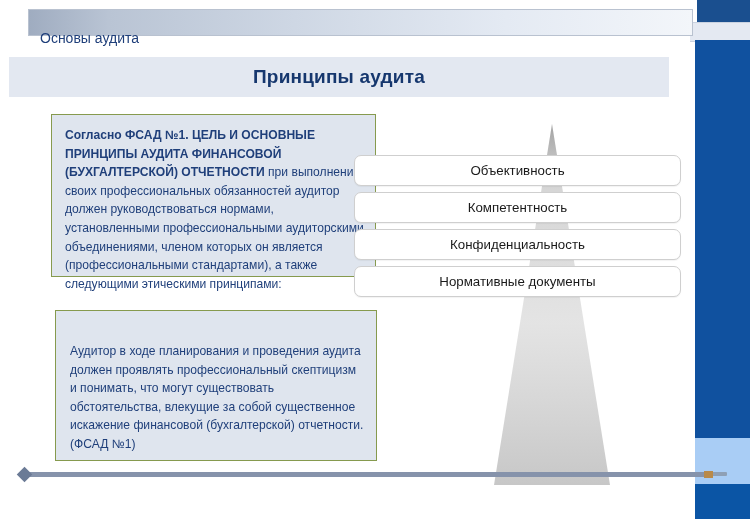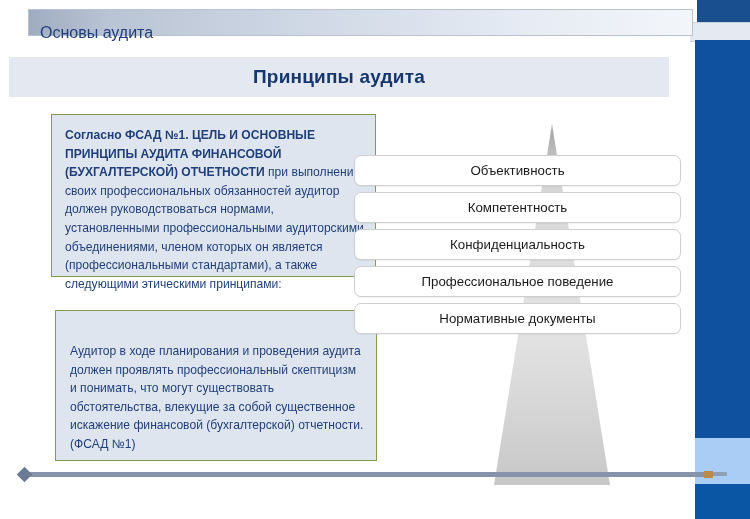--- a/index.html
+++ b/index.html
@@ -53,22 +53,22 @@
   
   .header-bar {
     position: absolute;
     left: 28px; top: 9px; width: 665px; height: 27px;
     background: linear-gradient(to right, #9facc0 0%, #b9c4d4 12%, #ced7e4 40%, #e4eaf3 72%, #f3f6fa 100%);
     border: 1px solid #b9c2d0;
     box-sizing: border-box;
   }
   .header-bar-label {
     position: absolute;
-    left: 11px; top: 14px;
-    font-size: 16px;
+    left: 11px; top: 20px;
+    font-size: 14px;
     color: #1f3f7a;
     white-space: nowrap;
   }
 
   
   .title-banner {
     position: absolute;
     left: 9px; top: 57px; width: 660px; height: 40px;
     background: #e3e8f1;
     border-radius: 0;
@@ -206,22 +206,19 @@
   <div class="principle-item">
     <span class="principle-label">Объективность</span>
   </div>
   <div class="principle-item">
     <span class="principle-label">Компетентность</span>
   </div>
   <div class="principle-item">
     <span class="principle-label">Конфиденциальность</span>
   </div>
   <div class="principle-item">
-    <span class="principle-label">Профессиональное поведение</span>
-  </div>
-  <div class="principle-item">
     <span class="principle-label">Нормативные документы</span>
   </div>
 </div>
 
 <div class="bottom-rule"></div>
 <div class="bottom-rule-diamond"></div>
 <div class="bottom-rule-cap"></div>
 
 </body></html>

